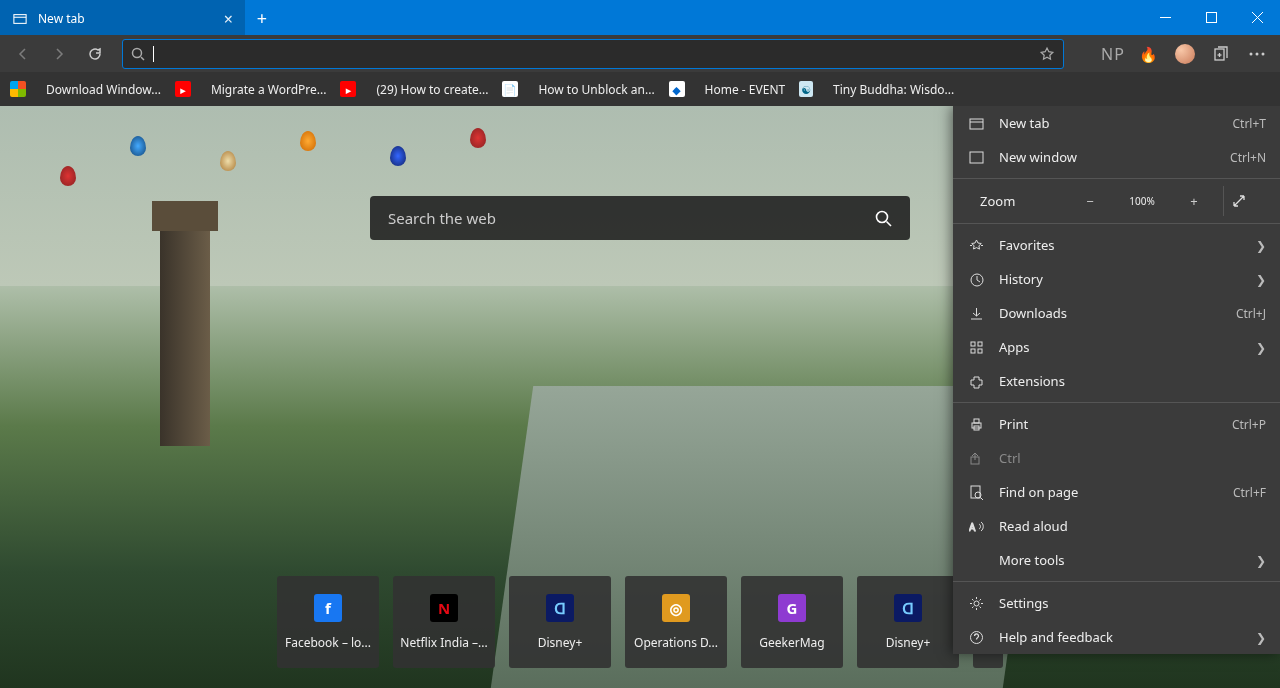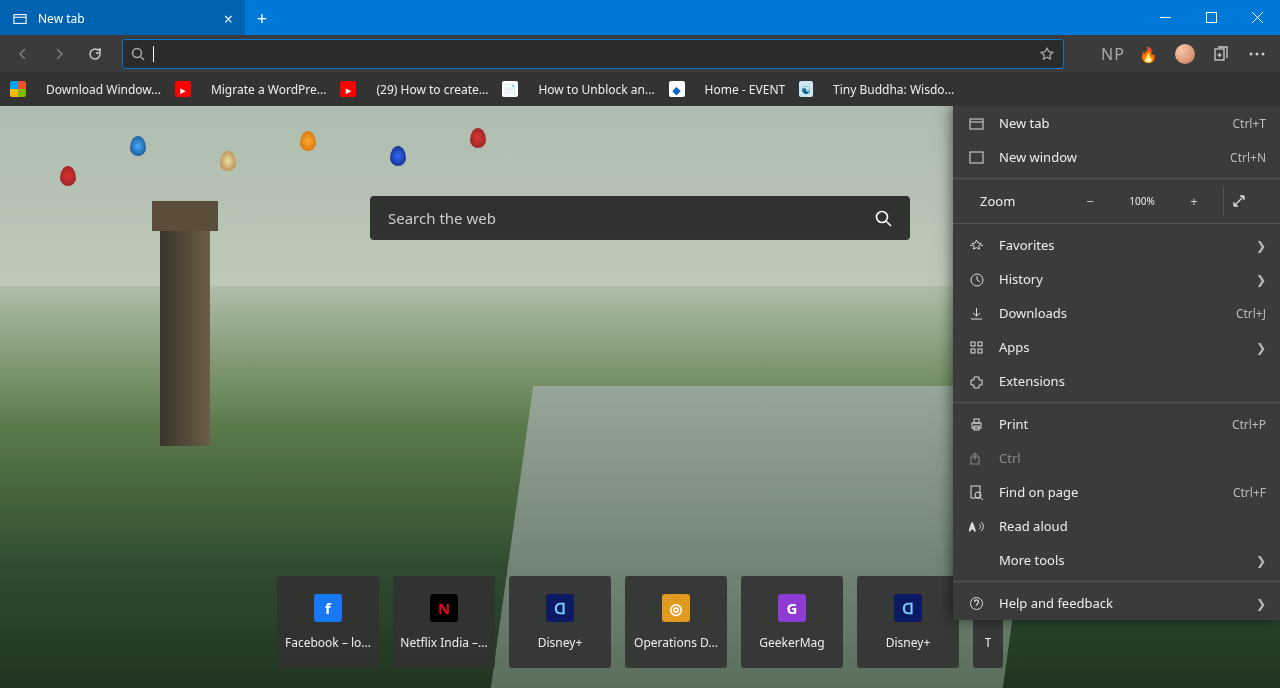--- a/index.html
+++ b/index.html
@@ -343,20 +343,29 @@
     </div>
     <div class="mi">
       <span class="micon"></span>
       <span>More tools</span>
       <span class="chev">❯</span>
     </div>
     <div class="sep"></div>
     <div class="mi">
       <span class="micon">
           <svg width="15" height="15" fill="none" stroke="#ddd">
+            <circle cx="7.5" cy="7.5" r="2.5"></circle>
+            <path d="M7.5 1v2M7.5 12v2M1 7.5h2M12 7.5h2M3 3l1.5 1.5M10.5 10.5 12 12M12 3l-1.5 1.5M4.5 10.5 3 12"></path>
+          </svg>
+        </span>
+      <span>Settings</span>
+    </div>
+    <div class="mi">
+      <span class="micon">
+          <svg width="15" height="15" fill="none" stroke="#ddd">
             <circle cx="7.5" cy="7.5" r="6"></circle>
             <path d="M5.5 6a2 2 0 1 1 3 1.7c-.8.5-1 1-1 1.8M7.5 12v0" stroke-width="1.3"></path>
           </svg>
         </span>
       <span>Help and feedback</span>
       <span class="chev">❯</span>
     </div>
 
   </div>
 </div>

